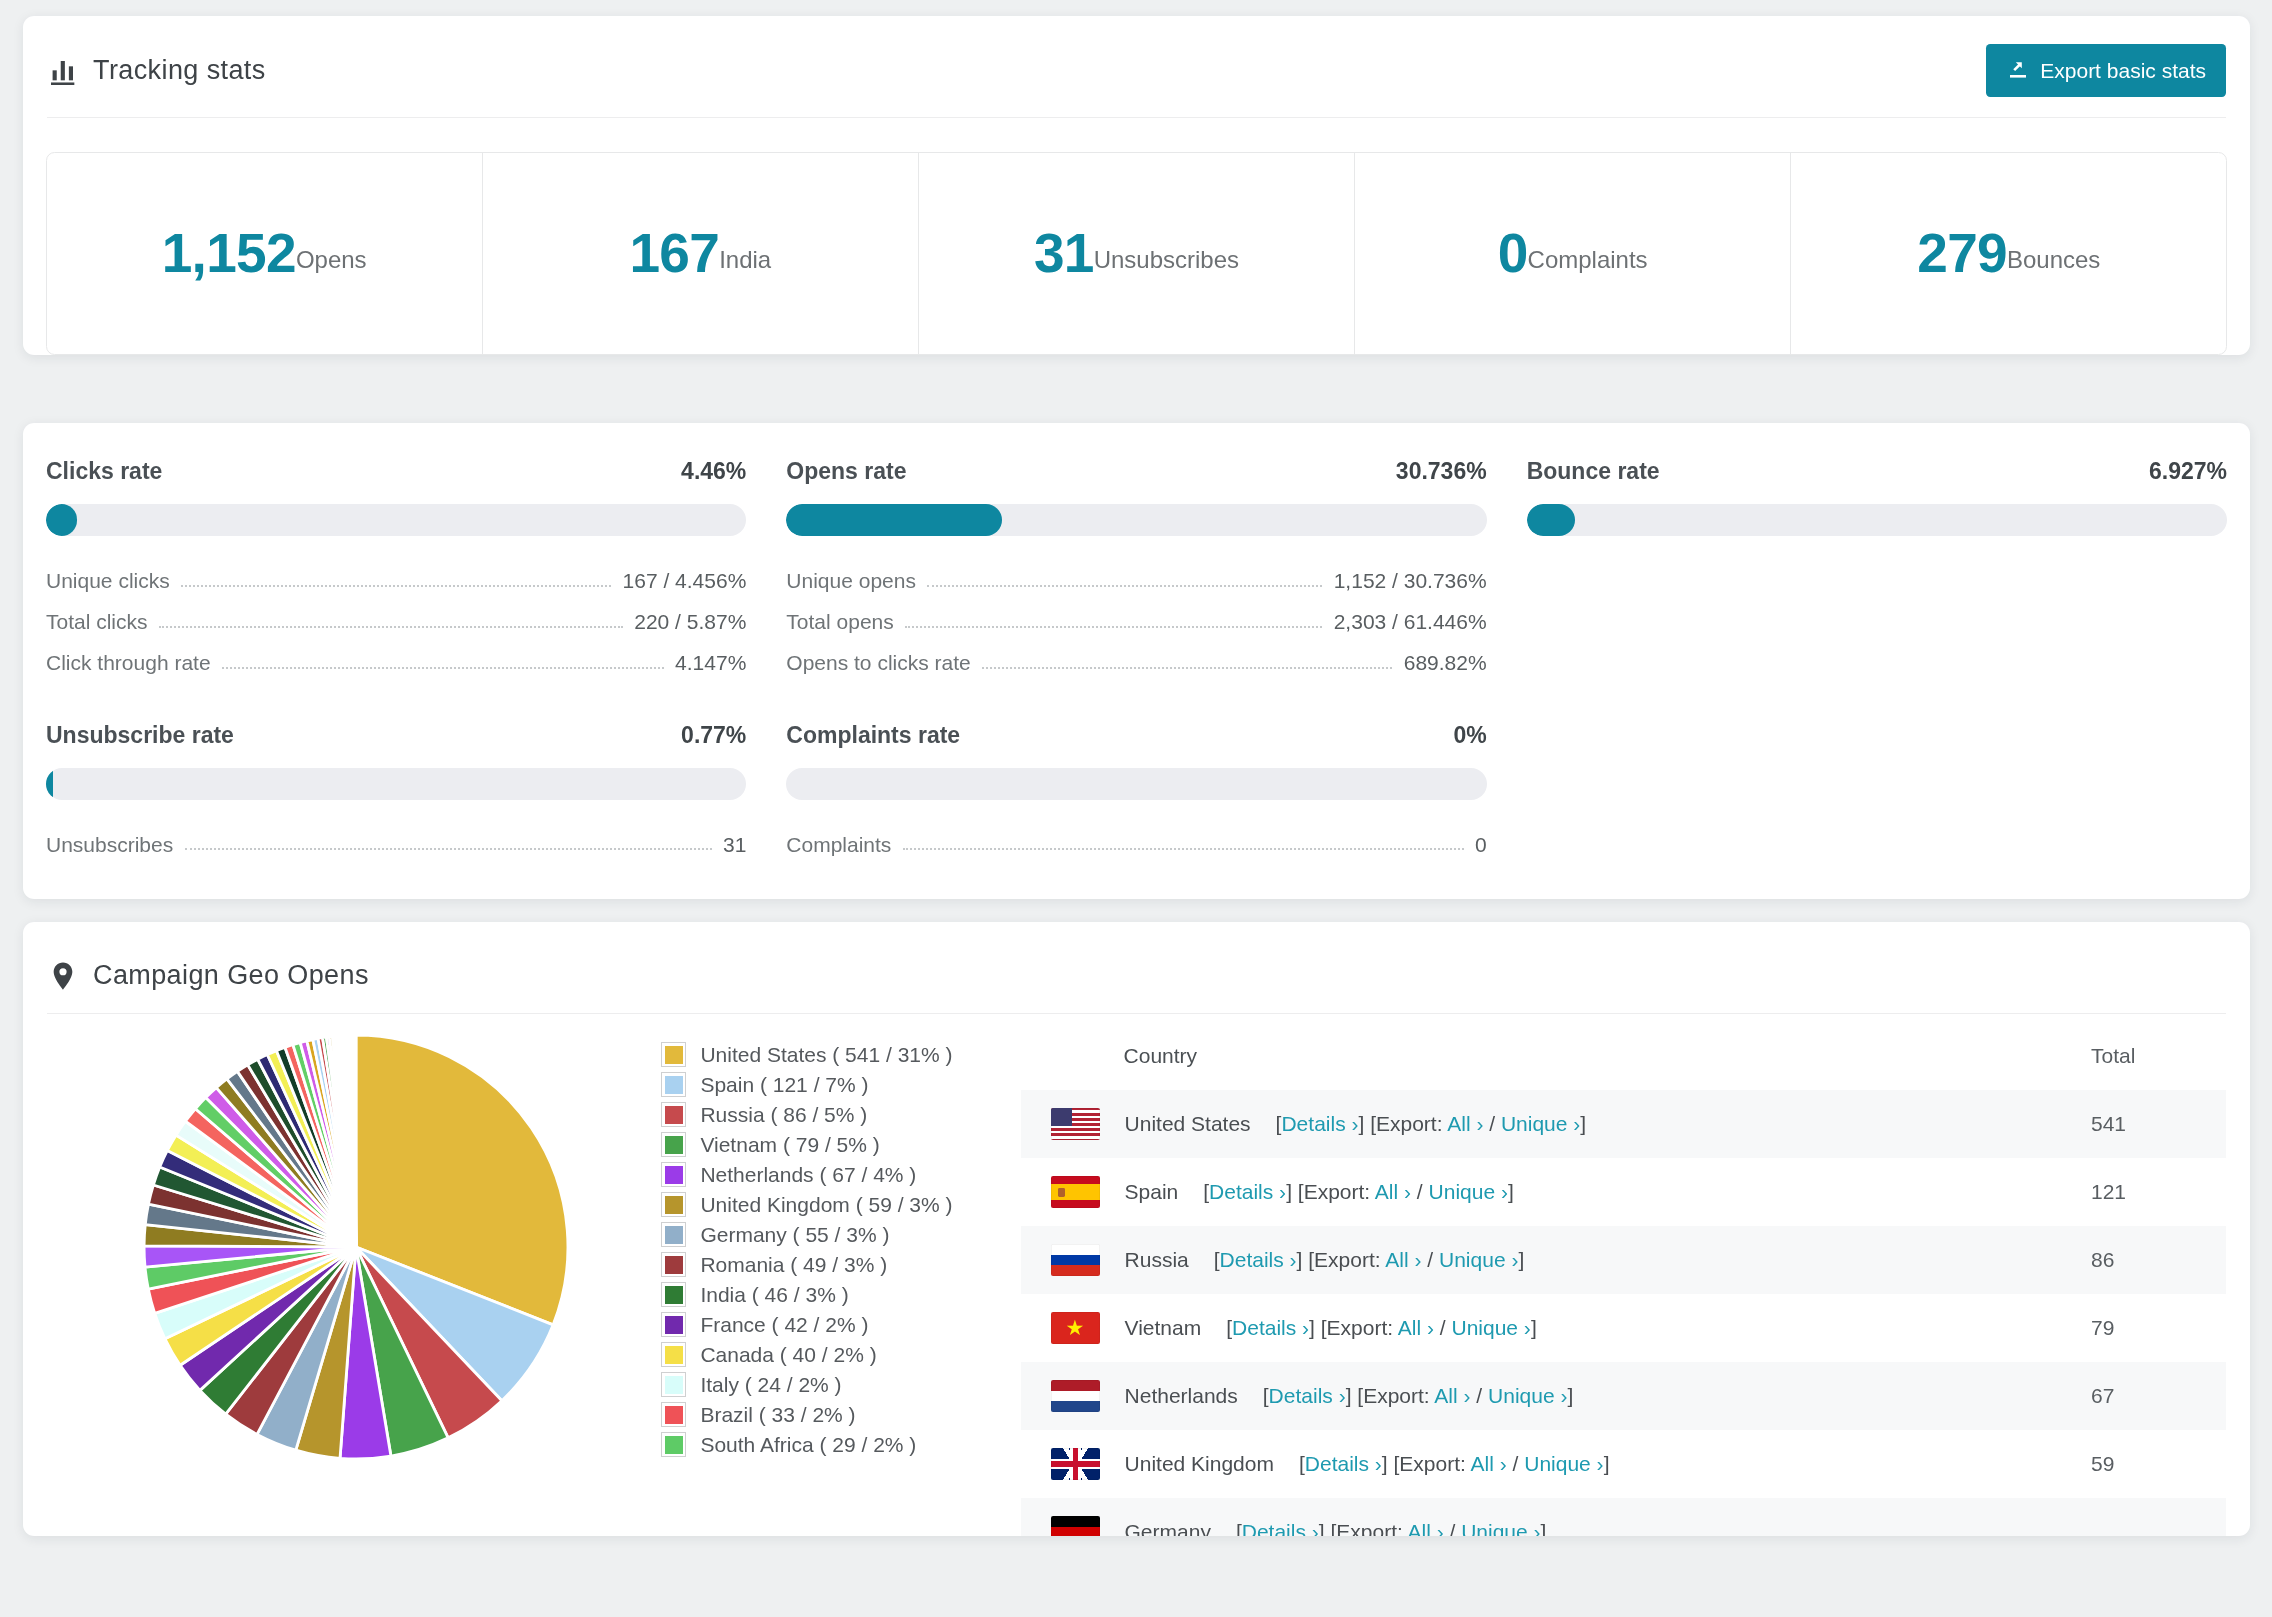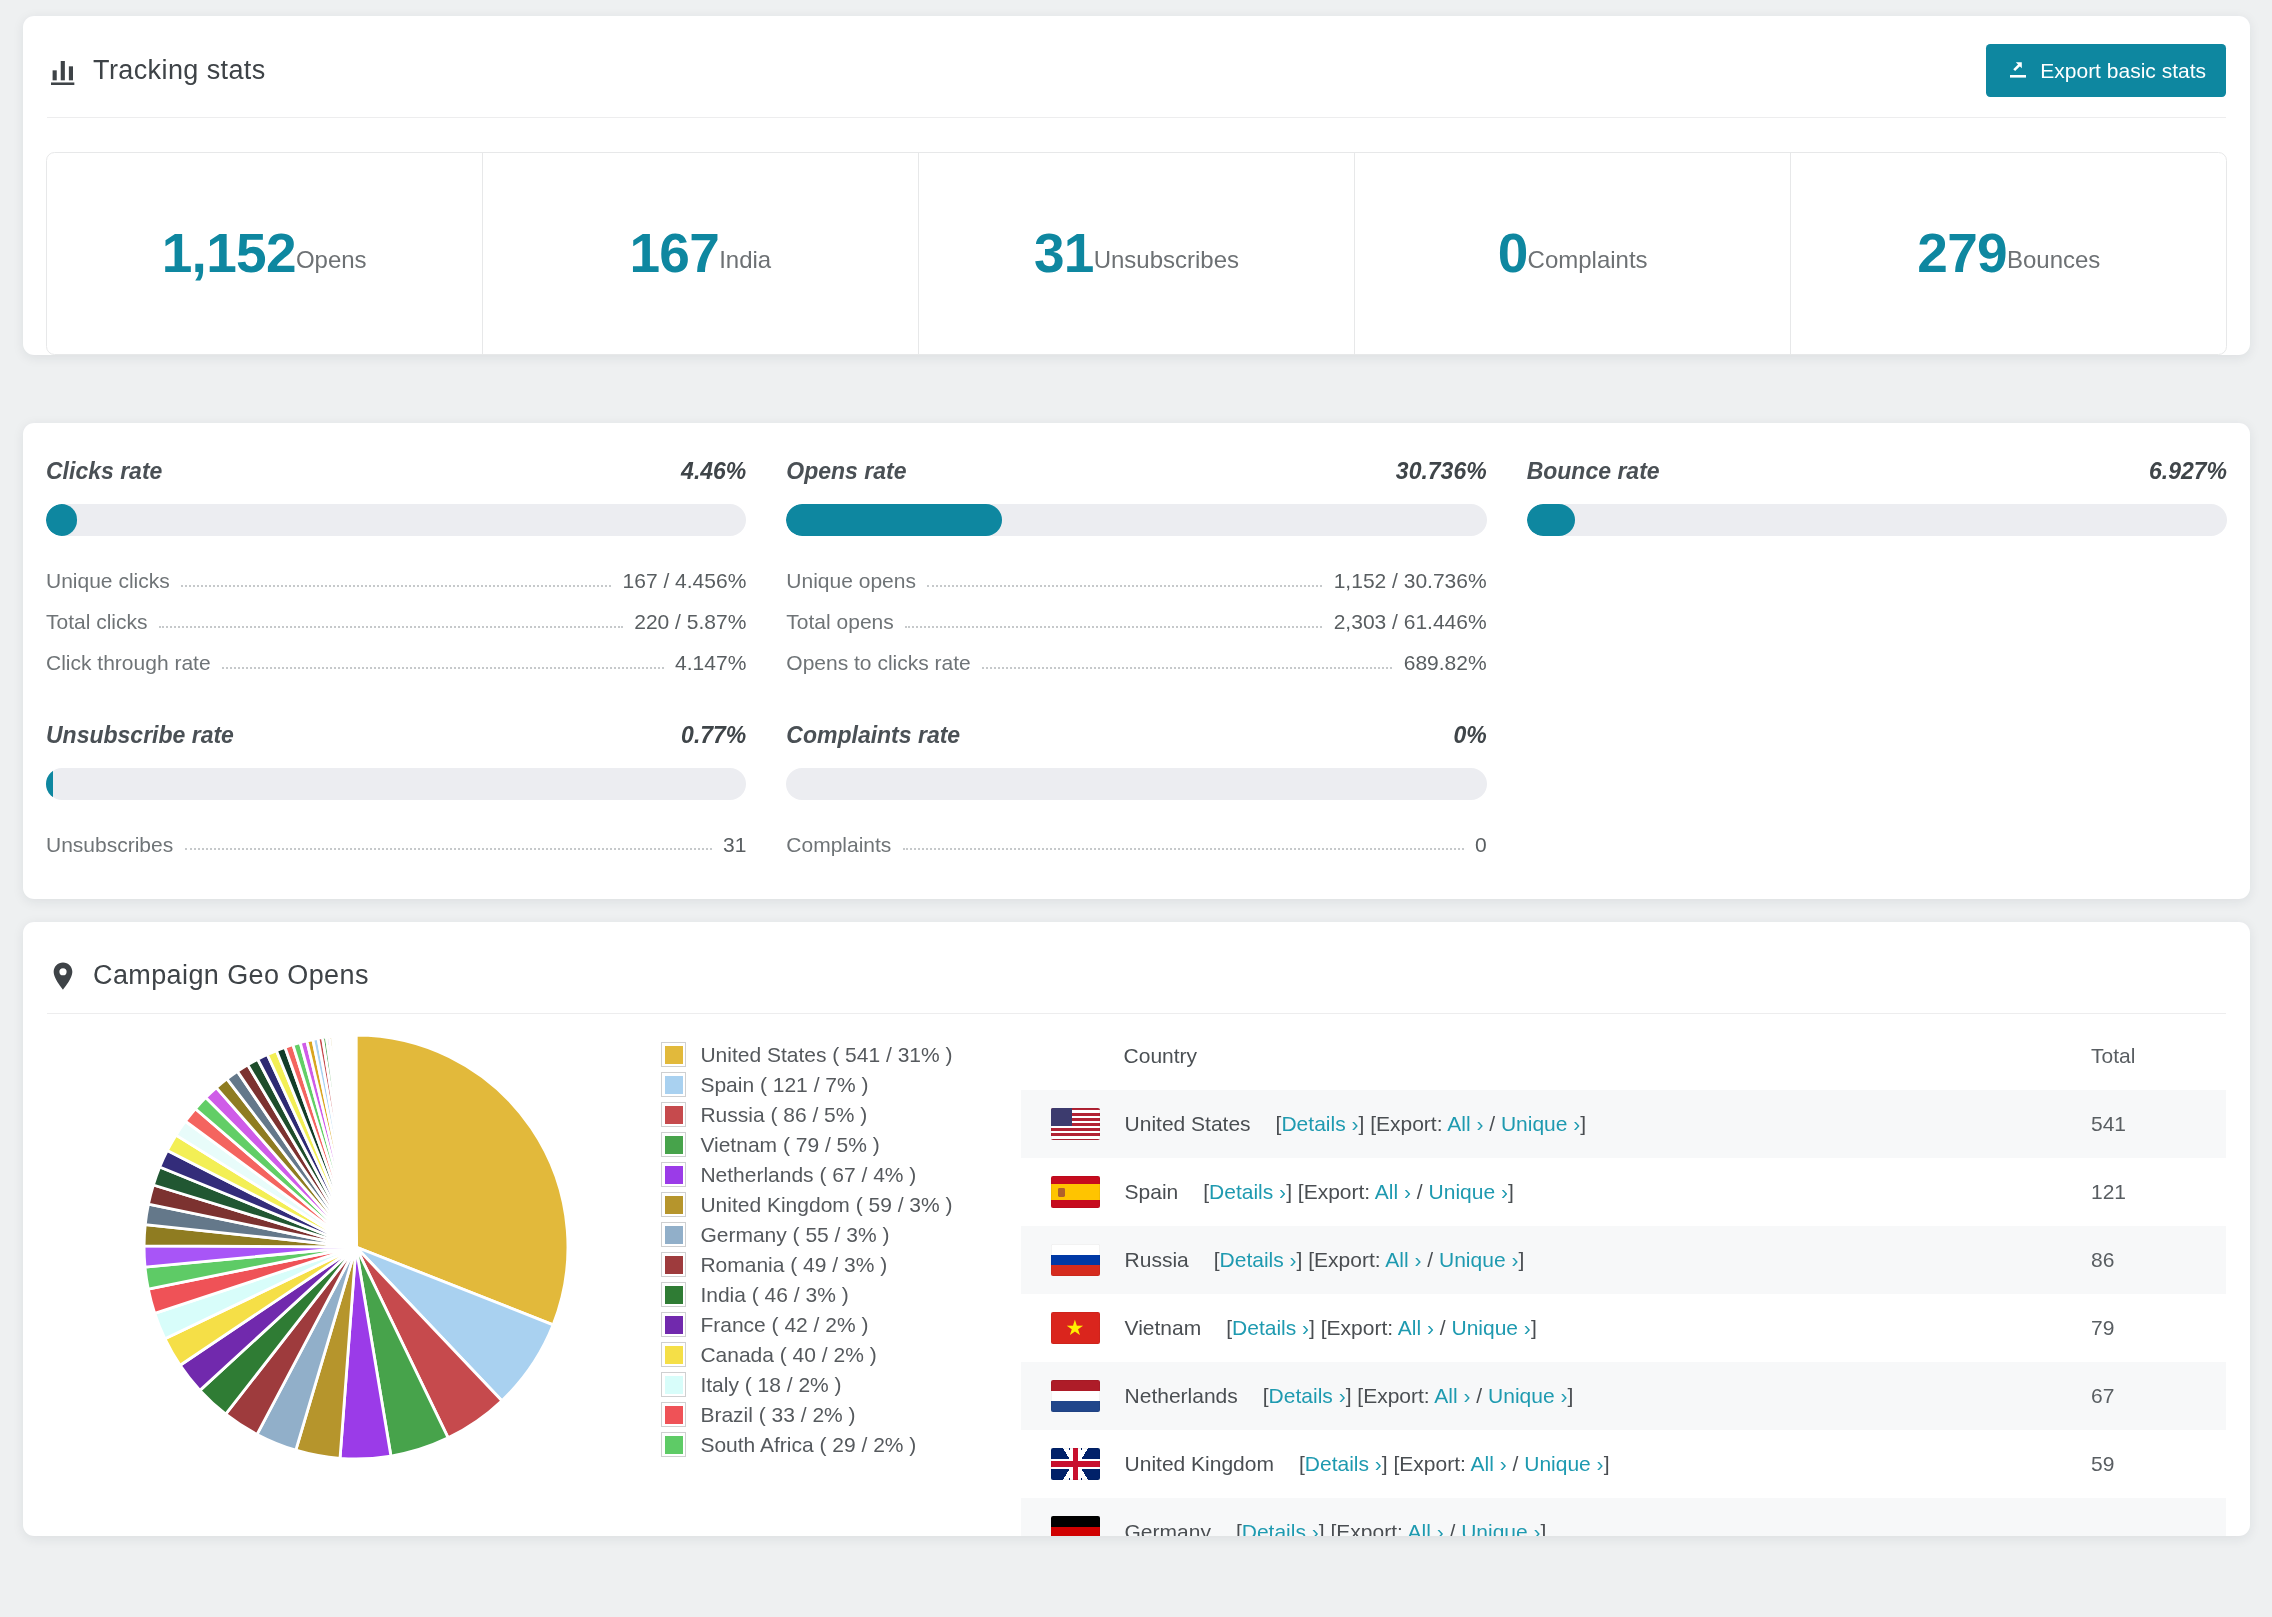--- a/index.html
+++ b/index.html
@@ -32,21 +32,21 @@
     margin:34px 22.6px 68px;border:1.4px solid #e7e8e9;border-radius:8.5px;
     display:flex;height:201px;
   }
   .stat-cell{flex:1;display:flex;flex-direction:row;align-items:center;justify-content:center;border-right:1.4px solid #e7e8e9;}
   .stat-cell:last-child{border-right:none;}
   .stat-value{font-size:55px;font-weight:700;color:#0e87a0;letter-spacing:-0.7px;line-height:1;}
   .stat-label{font-size:24px;color:#6d7174;margin-top:12.7px;}
   
   .rates-card{padding:35px 23px 40px;}
   .rates-grid{display:grid;grid-template-columns:repeat(3,1fr);column-gap:40px;row-gap:45px;}
-  .rate-head{display:flex;justify-content:space-between;align-items:center;font-style:italic;}
+  .rate-head{display:flex;justify-content:space-between;align-items:center;}
   .rate-title{font-size:23px;font-weight:700;color:#4a5055;}
   .rate-value{font-size:23px;font-weight:700;color:#3f4549;}
   .bar{margin-top:18.4px;height:32px;background:#ecedf1;border-radius:16px;overflow:hidden;}
   .bar-fill{height:100%;background:#0e87a0;border-radius:16px;}
   .rate-rows{margin-top:18.4px;}
   .rrow{display:flex;align-items:flex-end;height:41px;font-size:21px;line-height:1;}
   .rlabel{color:#6f7477;white-space:nowrap;padding-bottom:4.2px;}
   .leader{flex:1;border-bottom:2.1px dotted #c6c9cb;margin:0 11.3px 8.5px;}
   .rvalue{color:#595e61;white-space:nowrap;padding-bottom:4.2px;}
   
@@ -387,21 +387,21 @@
     <span>France ( 42 / 2% )</span>
   </li>
 
   <li>
     <span class="sw" style="background-color: rgb(245, 223, 71);"></span>
     <span>Canada ( 40 / 2% )</span>
   </li>
 
   <li>
     <span class="sw" style="background-color: rgb(216, 253, 250);"></span>
-    <span>Italy ( 18 / 2% )</span>
+    <span>Italy ( 24 / 2% )</span>
   </li>
 
   <li>
     <span class="sw" style="background-color: rgb(239, 82, 87);"></span>
     <span>Brazil ( 33 / 2% )</span>
   </li>
 
   <li>
     <span class="sw" style="background-color: rgb(94, 203, 102);"></span>
     <span>South Africa ( 29 / 2% )</span>

